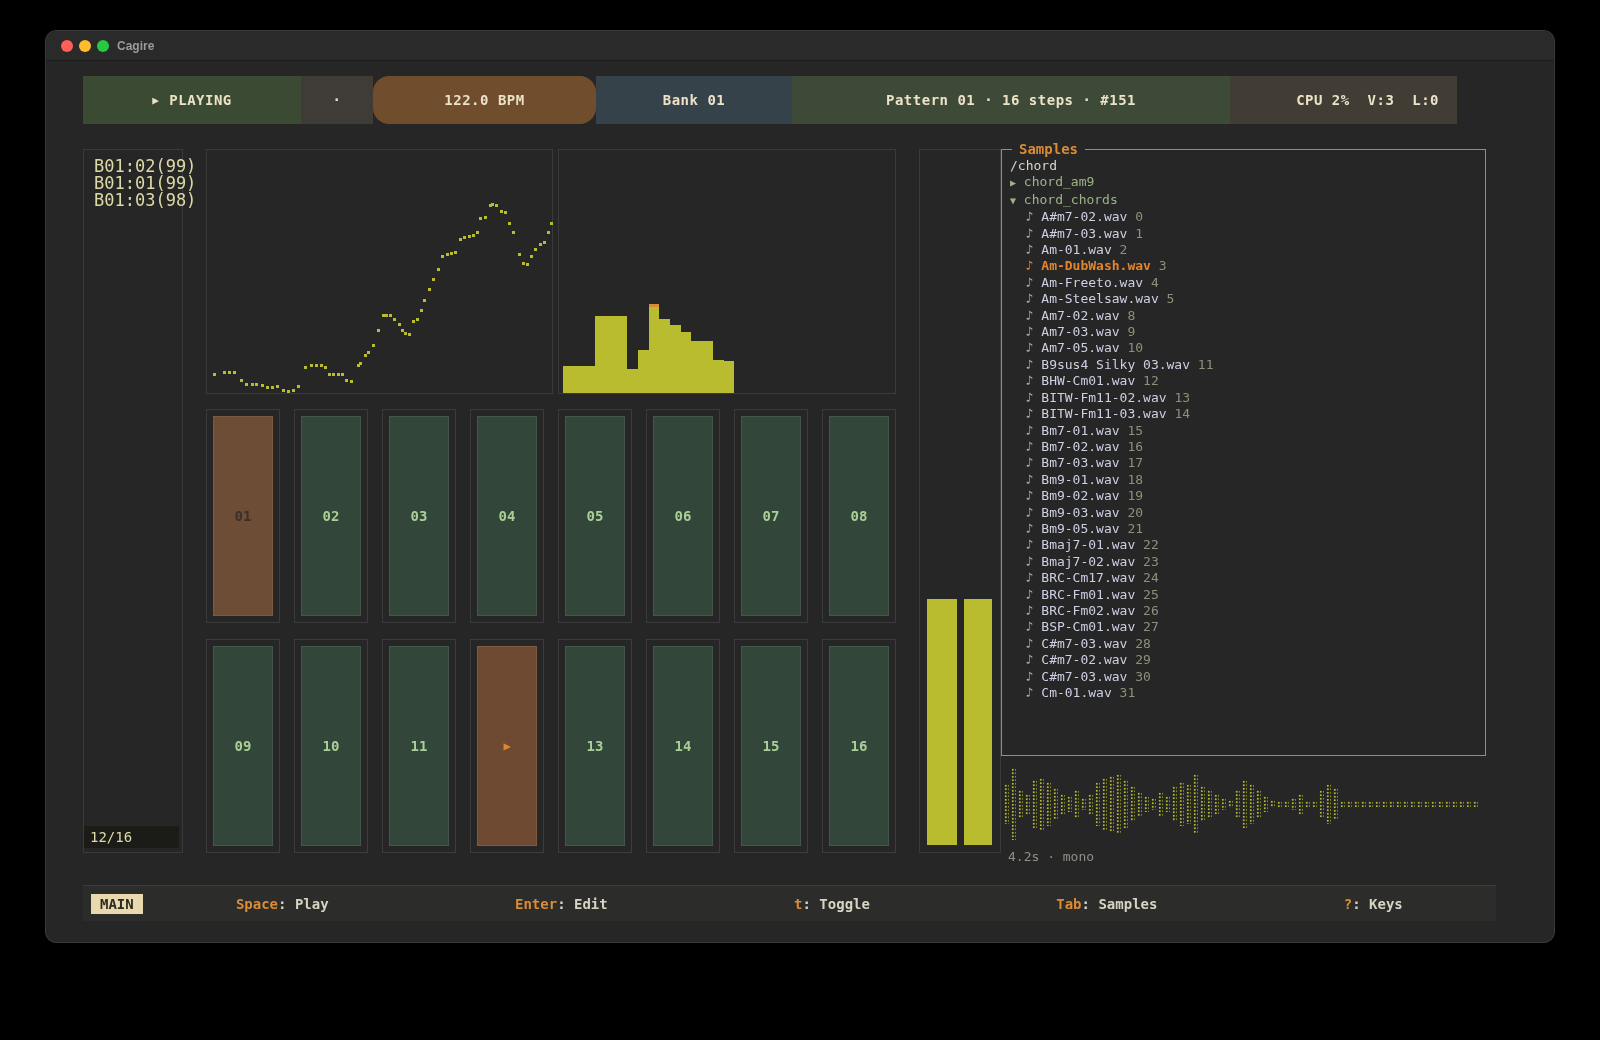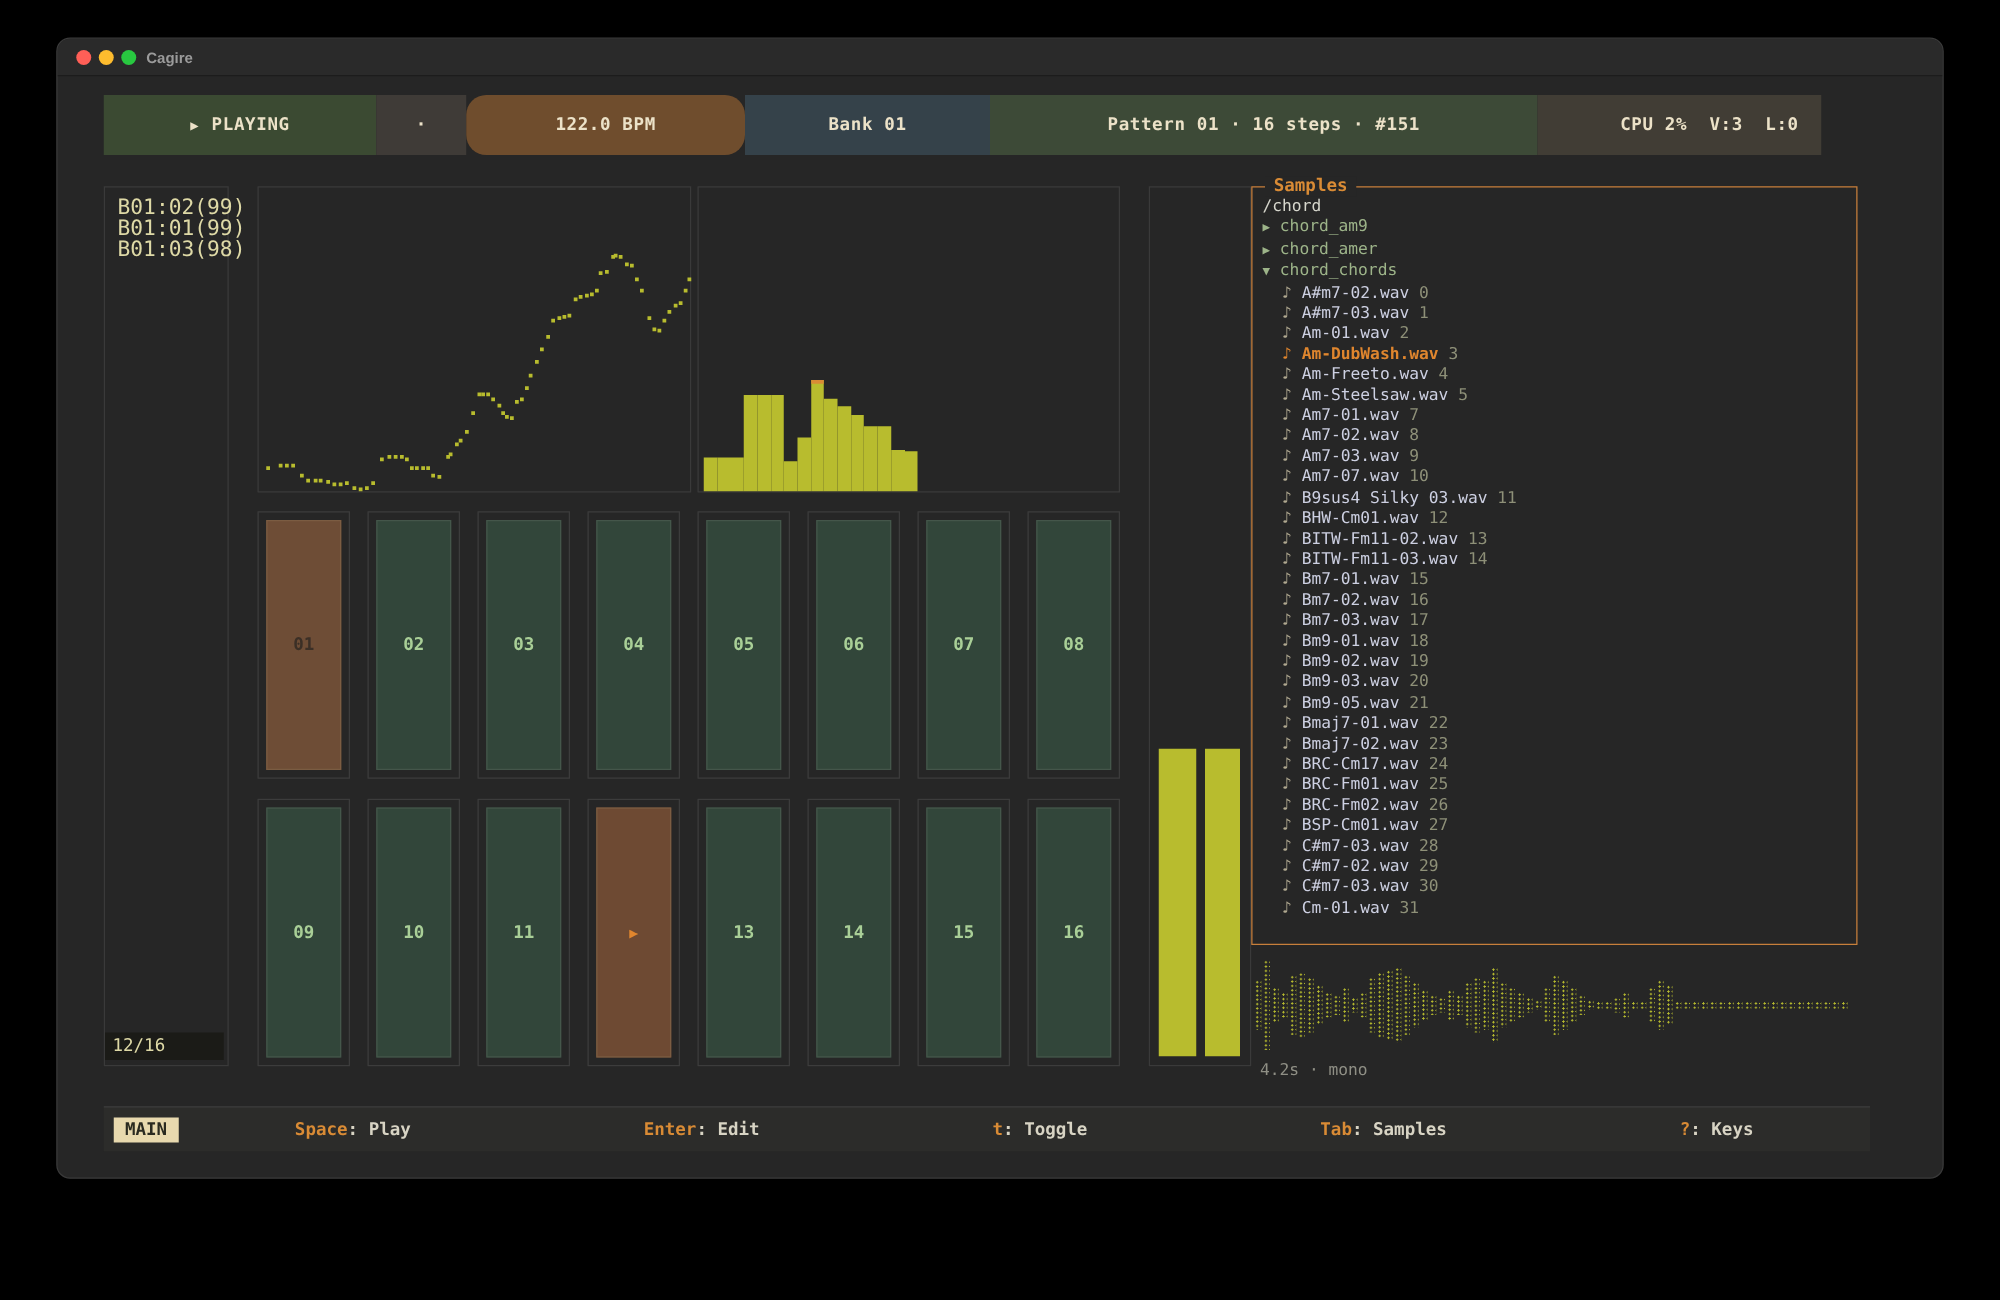--- a/index.html
+++ b/index.html
@@ -281,32 +281,30 @@
   <div class="panel meter-panel" id="meter-panel">
       <div class="meter-bar" style="left: 7px; width: 30px; bottom: 7px; height: 246px;"></div>
       <div class="meter-bar" style="left: 44px; width: 28px; bottom: 7px; height: 246px;"></div>
     </div>
 
   <div class="samples-panel">
     <div class="samples-legend">Samples</div>
     <div class="tree" id="samples-tree">
         <div class="trow t-path">/chord</div>
         <div class="trow t-folder"><span class="t-arrow">▶</span> chord_am9</div>
-        <div class="trow t-folder"><span class="t-arrow">▶</span> chord_amer</div>
         <div class="trow t-folder"><span class="t-arrow">▼</span> chord_chords</div>
         <div class="trow t-file">  <span class="t-note">♪</span> <span class="t-name">A#m7-02.wav</span> <span class="t-num">0</span></div>
         <div class="trow t-file">  <span class="t-note">♪</span> <span class="t-name">A#m7-03.wav</span> <span class="t-num">1</span></div>
         <div class="trow t-file">  <span class="t-note">♪</span> <span class="t-name">Am-01.wav</span> <span class="t-num">2</span></div>
         <div class="trow t-file t-sel">  <span class="t-note">♪</span> <span class="t-name">Am-DubWash.wav</span> <span class="t-num">3</span></div>
         <div class="trow t-file">  <span class="t-note">♪</span> <span class="t-name">Am-Freeto.wav</span> <span class="t-num">4</span></div>
         <div class="trow t-file">  <span class="t-note">♪</span> <span class="t-name">Am-Steelsaw.wav</span> <span class="t-num">5</span></div>
-        <div class="trow t-file">  <span class="t-note">♪</span> <span class="t-name">Am7-01.wav</span> <span class="t-num">7</span></div>
         <div class="trow t-file">  <span class="t-note">♪</span> <span class="t-name">Am7-02.wav</span> <span class="t-num">8</span></div>
         <div class="trow t-file">  <span class="t-note">♪</span> <span class="t-name">Am7-03.wav</span> <span class="t-num">9</span></div>
-        <div class="trow t-file">  <span class="t-note">♪</span> <span class="t-name">Am7-07.wav</span> <span class="t-num">10</span></div>
+        <div class="trow t-file">  <span class="t-note">♪</span> <span class="t-name">Am7-05.wav</span> <span class="t-num">10</span></div>
         <div class="trow t-file">  <span class="t-note">♪</span> <span class="t-name">B9sus4 Silky 03.wav</span> <span class="t-num">11</span></div>
         <div class="trow t-file">  <span class="t-note">♪</span> <span class="t-name">BHW-Cm01.wav</span> <span class="t-num">12</span></div>
         <div class="trow t-file">  <span class="t-note">♪</span> <span class="t-name">BITW-Fm11-02.wav</span> <span class="t-num">13</span></div>
         <div class="trow t-file">  <span class="t-note">♪</span> <span class="t-name">BITW-Fm11-03.wav</span> <span class="t-num">14</span></div>
         <div class="trow t-file">  <span class="t-note">♪</span> <span class="t-name">Bm7-01.wav</span> <span class="t-num">15</span></div>
         <div class="trow t-file">  <span class="t-note">♪</span> <span class="t-name">Bm7-02.wav</span> <span class="t-num">16</span></div>
         <div class="trow t-file">  <span class="t-note">♪</span> <span class="t-name">Bm7-03.wav</span> <span class="t-num">17</span></div>
         <div class="trow t-file">  <span class="t-note">♪</span> <span class="t-name">Bm9-01.wav</span> <span class="t-num">18</span></div>
         <div class="trow t-file">  <span class="t-note">♪</span> <span class="t-name">Bm9-02.wav</span> <span class="t-num">19</span></div>
         <div class="trow t-file">  <span class="t-note">♪</span> <span class="t-name">Bm9-03.wav</span> <span class="t-num">20</span></div>

